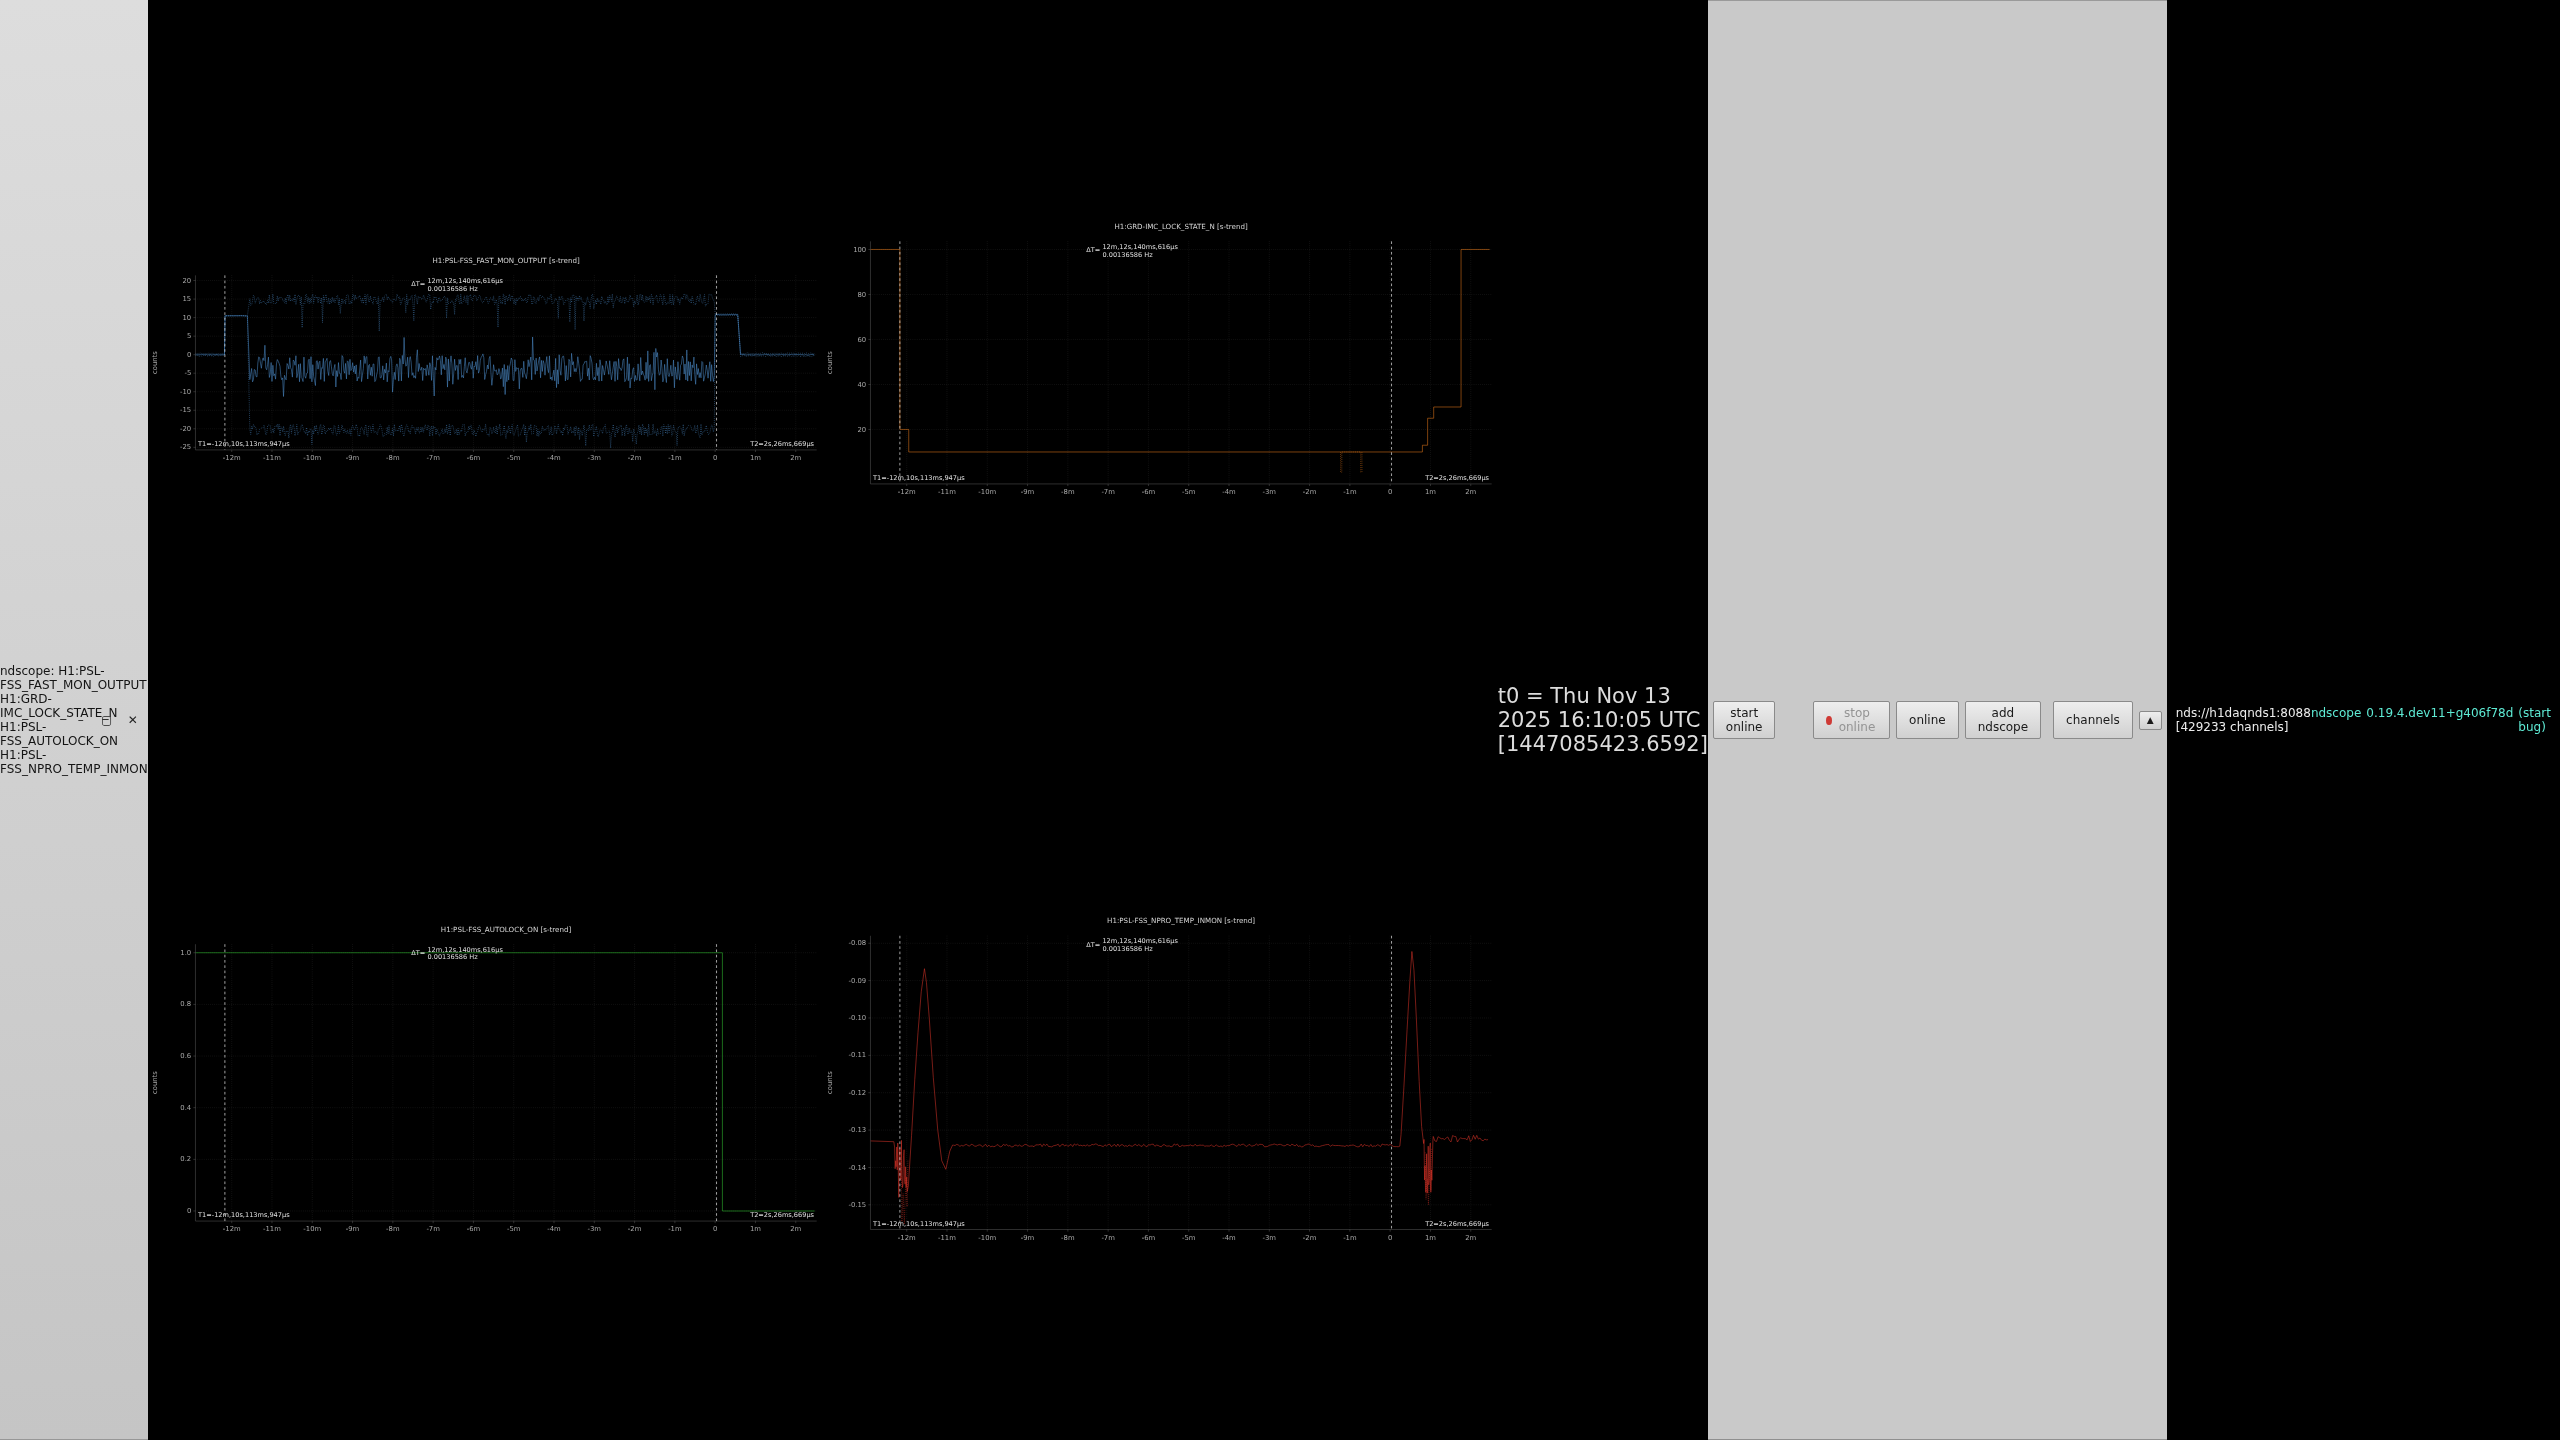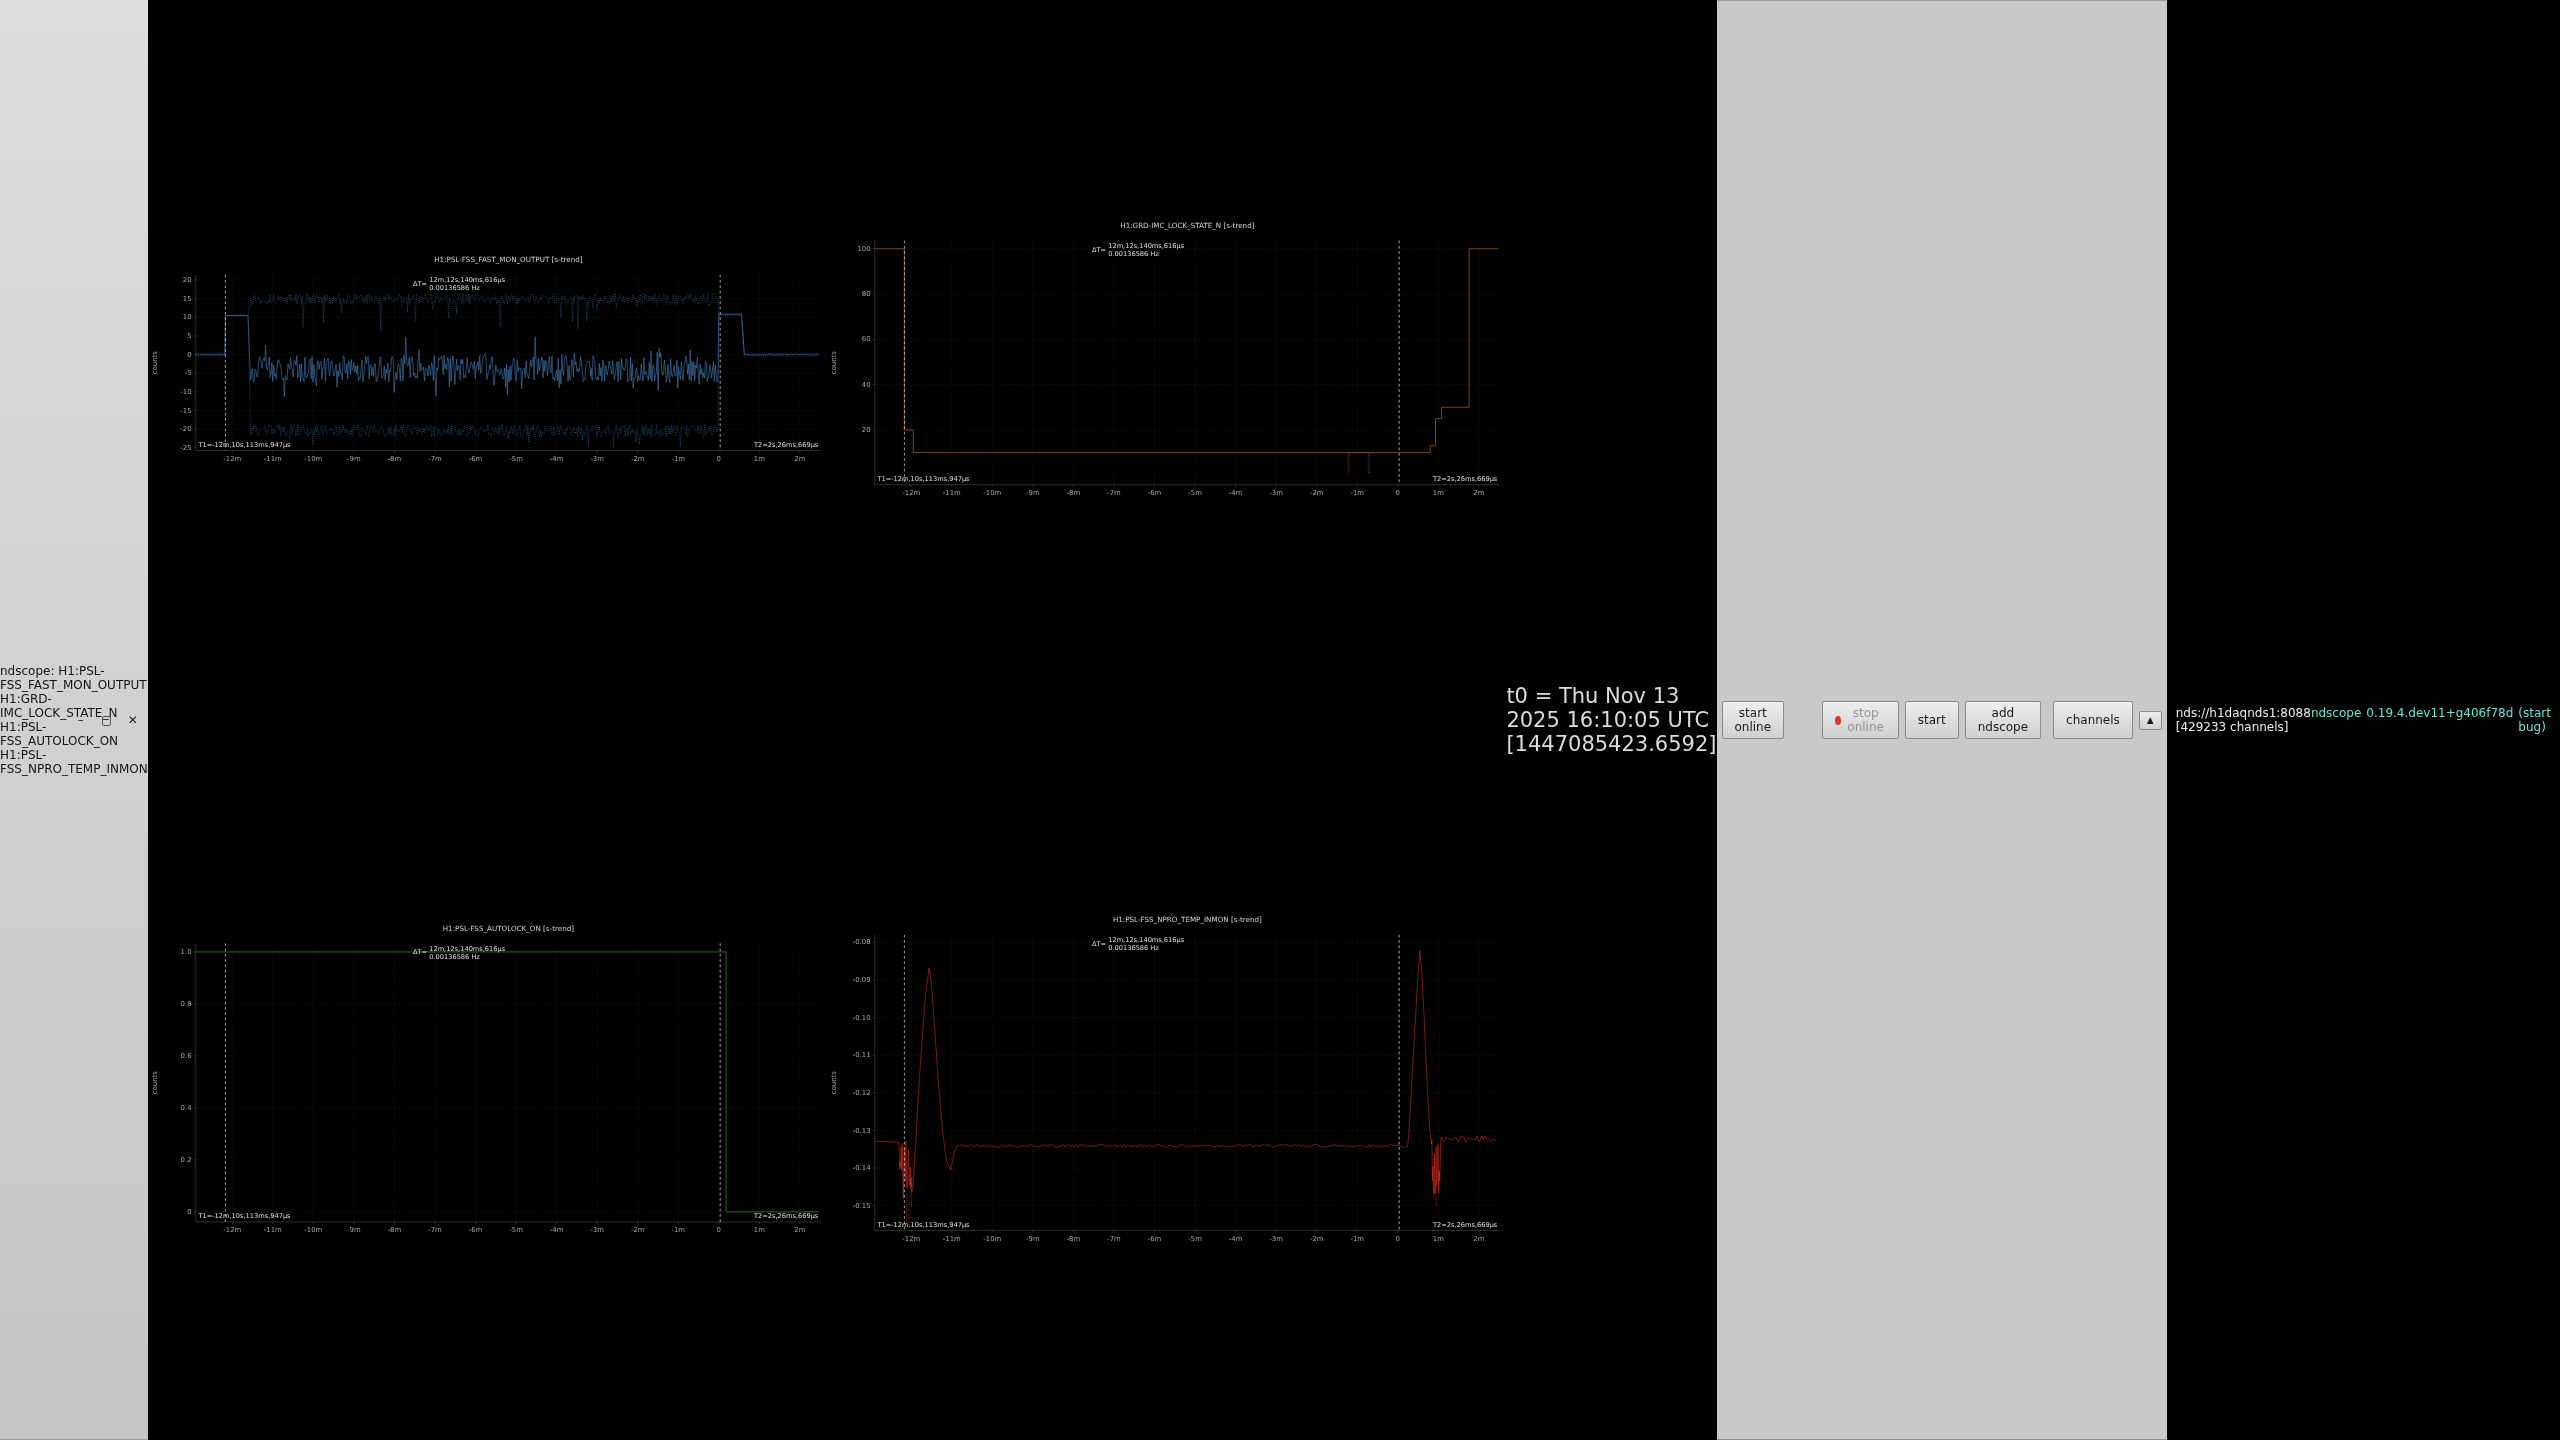--- a/index.html
+++ b/index.html
@@ -421,21 +421,21 @@
   </div>
 
   <div class="t0row">t0 = Thu Nov 13 2025 16:10:05 UTC [1447085423.6592]</div>
 
   <div class="toolbar">
     <button class="tb-btn">start online</button>
     <button class="tb-btn disabled">
       <span class="stop-dot"></span>
       <span>stop online</span>
     </button>
-    <button class="tb-btn">start</button>
+    <button class="tb-btn">online</button>
     <button class="tb-btn">add ndscope</button>
     <div class="tb-spacer"></div>
     <button class="tb-btn">channels</button>
     <button class="tb-btn tb-expand">▲</button>
   </div>
 
   <div class="statusbar">
     <span>nds://h1daqnds1:8088  [429233 channels]</span>
     <div class="sb-spacer"></div>
     <span class="sb-links">

